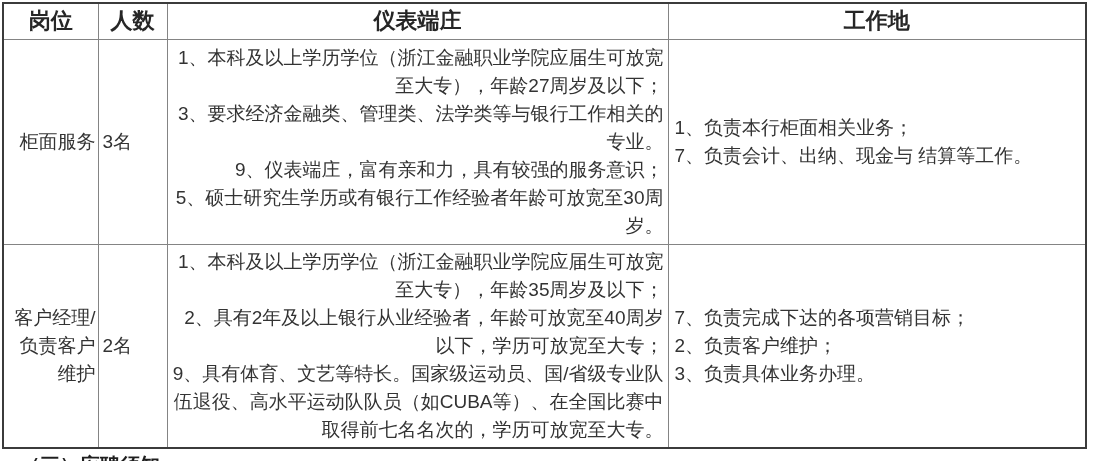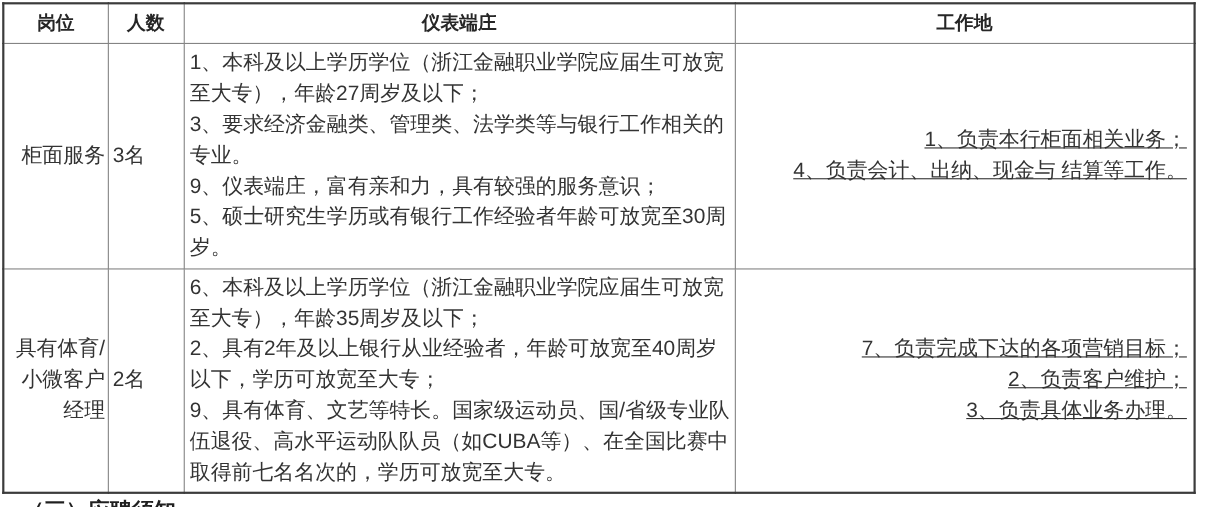--- a/index.html
+++ b/index.html
@@ -29,43 +29,42 @@
   table.recruit th,
   table.recruit td{
     border:1px solid var(--border-inner);
     vertical-align:middle;
     overflow:hidden;
   }
   table.recruit thead tr{height:36px;}
   table.recruit th{
     font-weight:bold;
     text-align:center;
-    font-size:17px;
+    font-size:22px;
     color:#262626;
     padding:0 2px;
   }
   tr.row-1{height:205px;}
   tr.row-2{height:203px;}
   td.c-pos{
     text-align:right;
     padding:0 2px;
     width:95px;
   }
   td.c-num{
     text-align:left;
     padding:0 4px;
   }
   td.c-cond{
-    text-align:left;
+    text-align:right;
     padding:3px 4px 3px 5px;
   }
   td.c-work{
-    text-align:right;
+    text-align:left;
     padding:2px 6px 2px 6px;
-    text-decoration:underline;
   }
   td p{
     margin:0;
     padding:0;
   }
   .footer-heading{
     margin:4px 0 0 20px;
     font-size:20px;
     line-height:24px;
     font-weight:bold;
@@ -96,28 +95,28 @@
       <td class="c-pos">柜面服务</td>
       <td class="c-num">3名</td>
       <td class="c-cond">
         <p>1、本科及以上学历学位（浙江金融职业学院应届生可放宽至大专），年龄27周岁及以下；</p>
         <p>3、要求经济金融类、管理类、法学类等与银行工作相关的专业。</p>
         <p>9、仪表端庄，富有亲和力，具有较强的服务意识；</p>
         <p>5、硕士研究生学历或有银行工作经验者年龄可放宽至30周岁。</p>
       </td>
       <td class="c-work">
         <p>1、负责本行柜面相关业务；</p>
-        <p>4、负责会计、出纳、现金与 结算等工作。</p>
+        <p>7、负责会计、出纳、现金与 结算等工作。</p>
       </td>
     </tr>
     <tr class="row-2">
-      <td class="c-pos">具有体育/小微客户经理</td>
+      <td class="c-pos">客户经理/负责客户维护</td>
       <td class="c-num">2名</td>
       <td class="c-cond">
-        <p>6、本科及以上学历学位（浙江金融职业学院应届生可放宽至大专），年龄35周岁及以下；</p>
+        <p>1、本科及以上学历学位（浙江金融职业学院应届生可放宽至大专），年龄35周岁及以下；</p>
         <p>2、具有2年及以上银行从业经验者，年龄可放宽至40周岁以下，学历可放宽至大专；</p>
         <p>9、具有体育、文艺等特长。国家级运动员、国/省级专业队伍退役、高水平运动队队员（如CUBA等）、在全国比赛中取得前七名名次的，学历可放宽至大专。</p>
       </td>
       <td class="c-work">
         <p>7、负责完成下达的各项营销目标；</p>
         <p>2、负责客户维护；</p>
         <p>3、负责具体业务办理。</p>
       </td>
     </tr>
   </tbody>

